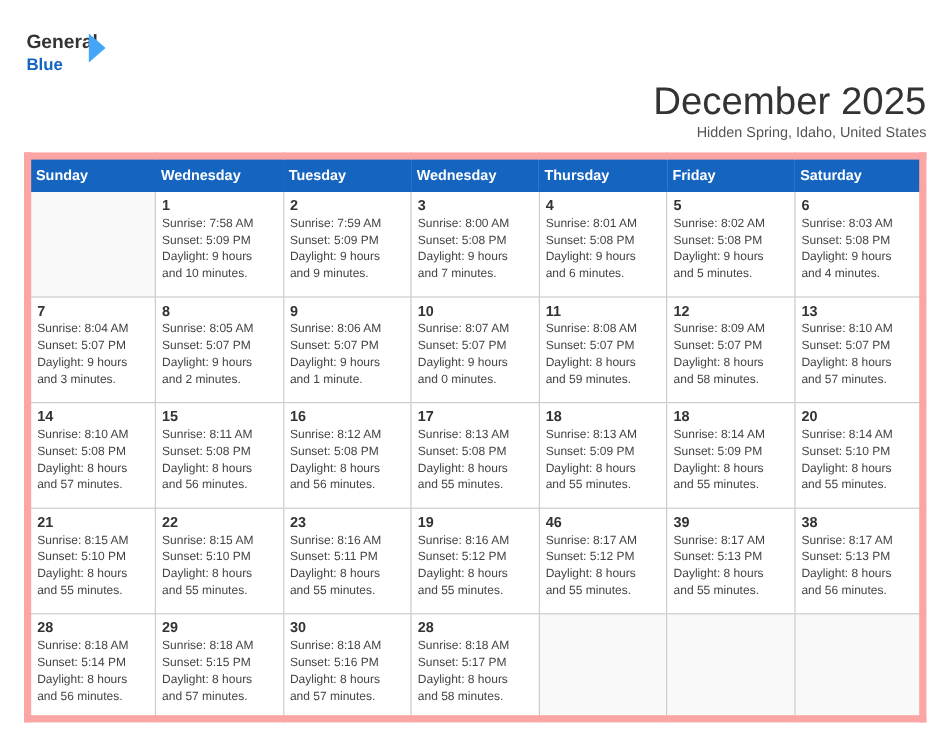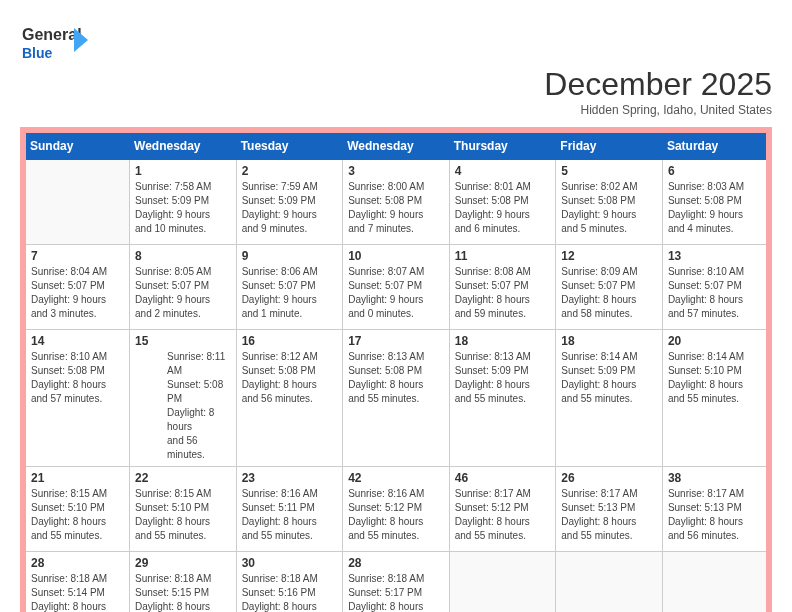--- a/index.html
+++ b/index.html
@@ -217,21 +217,21 @@
         <tr>
           <td>
             <span class="day-number">14</span>
             <div class="day-info" style="white-space: pre-line;">Sunrise: 8:10 AM
 Sunset: 5:08 PM
 Daylight: 8 hours
 and 57 minutes.</div>
           </td>
           <td>
             <span class="day-number">15</span>
-            <div class="day-info" style="white-space: pre-line; margin-left: 32px;">Sunrise: 8:11 AM
+            <div class="day-info" style="white-space: pre-line;">Sunrise: 8:11 AM
 Sunset: 5:08 PM
 Daylight: 8 hours
 and 56 minutes.</div>
           </td>
           <td>
             <span class="day-number">16</span>
             <div class="day-info" style="white-space: pre-line;">Sunrise: 8:12 AM
 Sunset: 5:08 PM
 Daylight: 8 hours
 and 56 minutes.</div>
@@ -281,35 +281,35 @@
 and 55 minutes.</div>
           </td>
           <td>
             <span class="day-number">23</span>
             <div class="day-info" style="white-space: pre-line;">Sunrise: 8:16 AM
 Sunset: 5:11 PM
 Daylight: 8 hours
 and 55 minutes.</div>
           </td>
           <td>
-            <span class="day-number">42</span>
+            <span class="day-number">19</span>
             <div class="day-info" style="white-space: pre-line;">Sunrise: 8:16 AM
 Sunset: 5:12 PM
 Daylight: 8 hours
 and 55 minutes.</div>
           </td>
           <td>
             <span class="day-number">46</span>
             <div class="day-info" style="white-space: pre-line;">Sunrise: 8:17 AM
 Sunset: 5:12 PM
 Daylight: 8 hours
 and 55 minutes.</div>
           </td>
           <td>
-            <span class="day-number">26</span>
+            <span class="day-number">39</span>
             <div class="day-info" style="white-space: pre-line;">Sunrise: 8:17 AM
 Sunset: 5:13 PM
 Daylight: 8 hours
 and 55 minutes.</div>
           </td>
           <td>
             <span class="day-number">38</span>
             <div class="day-info" style="white-space: pre-line;">Sunrise: 8:17 AM
 Sunset: 5:13 PM
 Daylight: 8 hours

